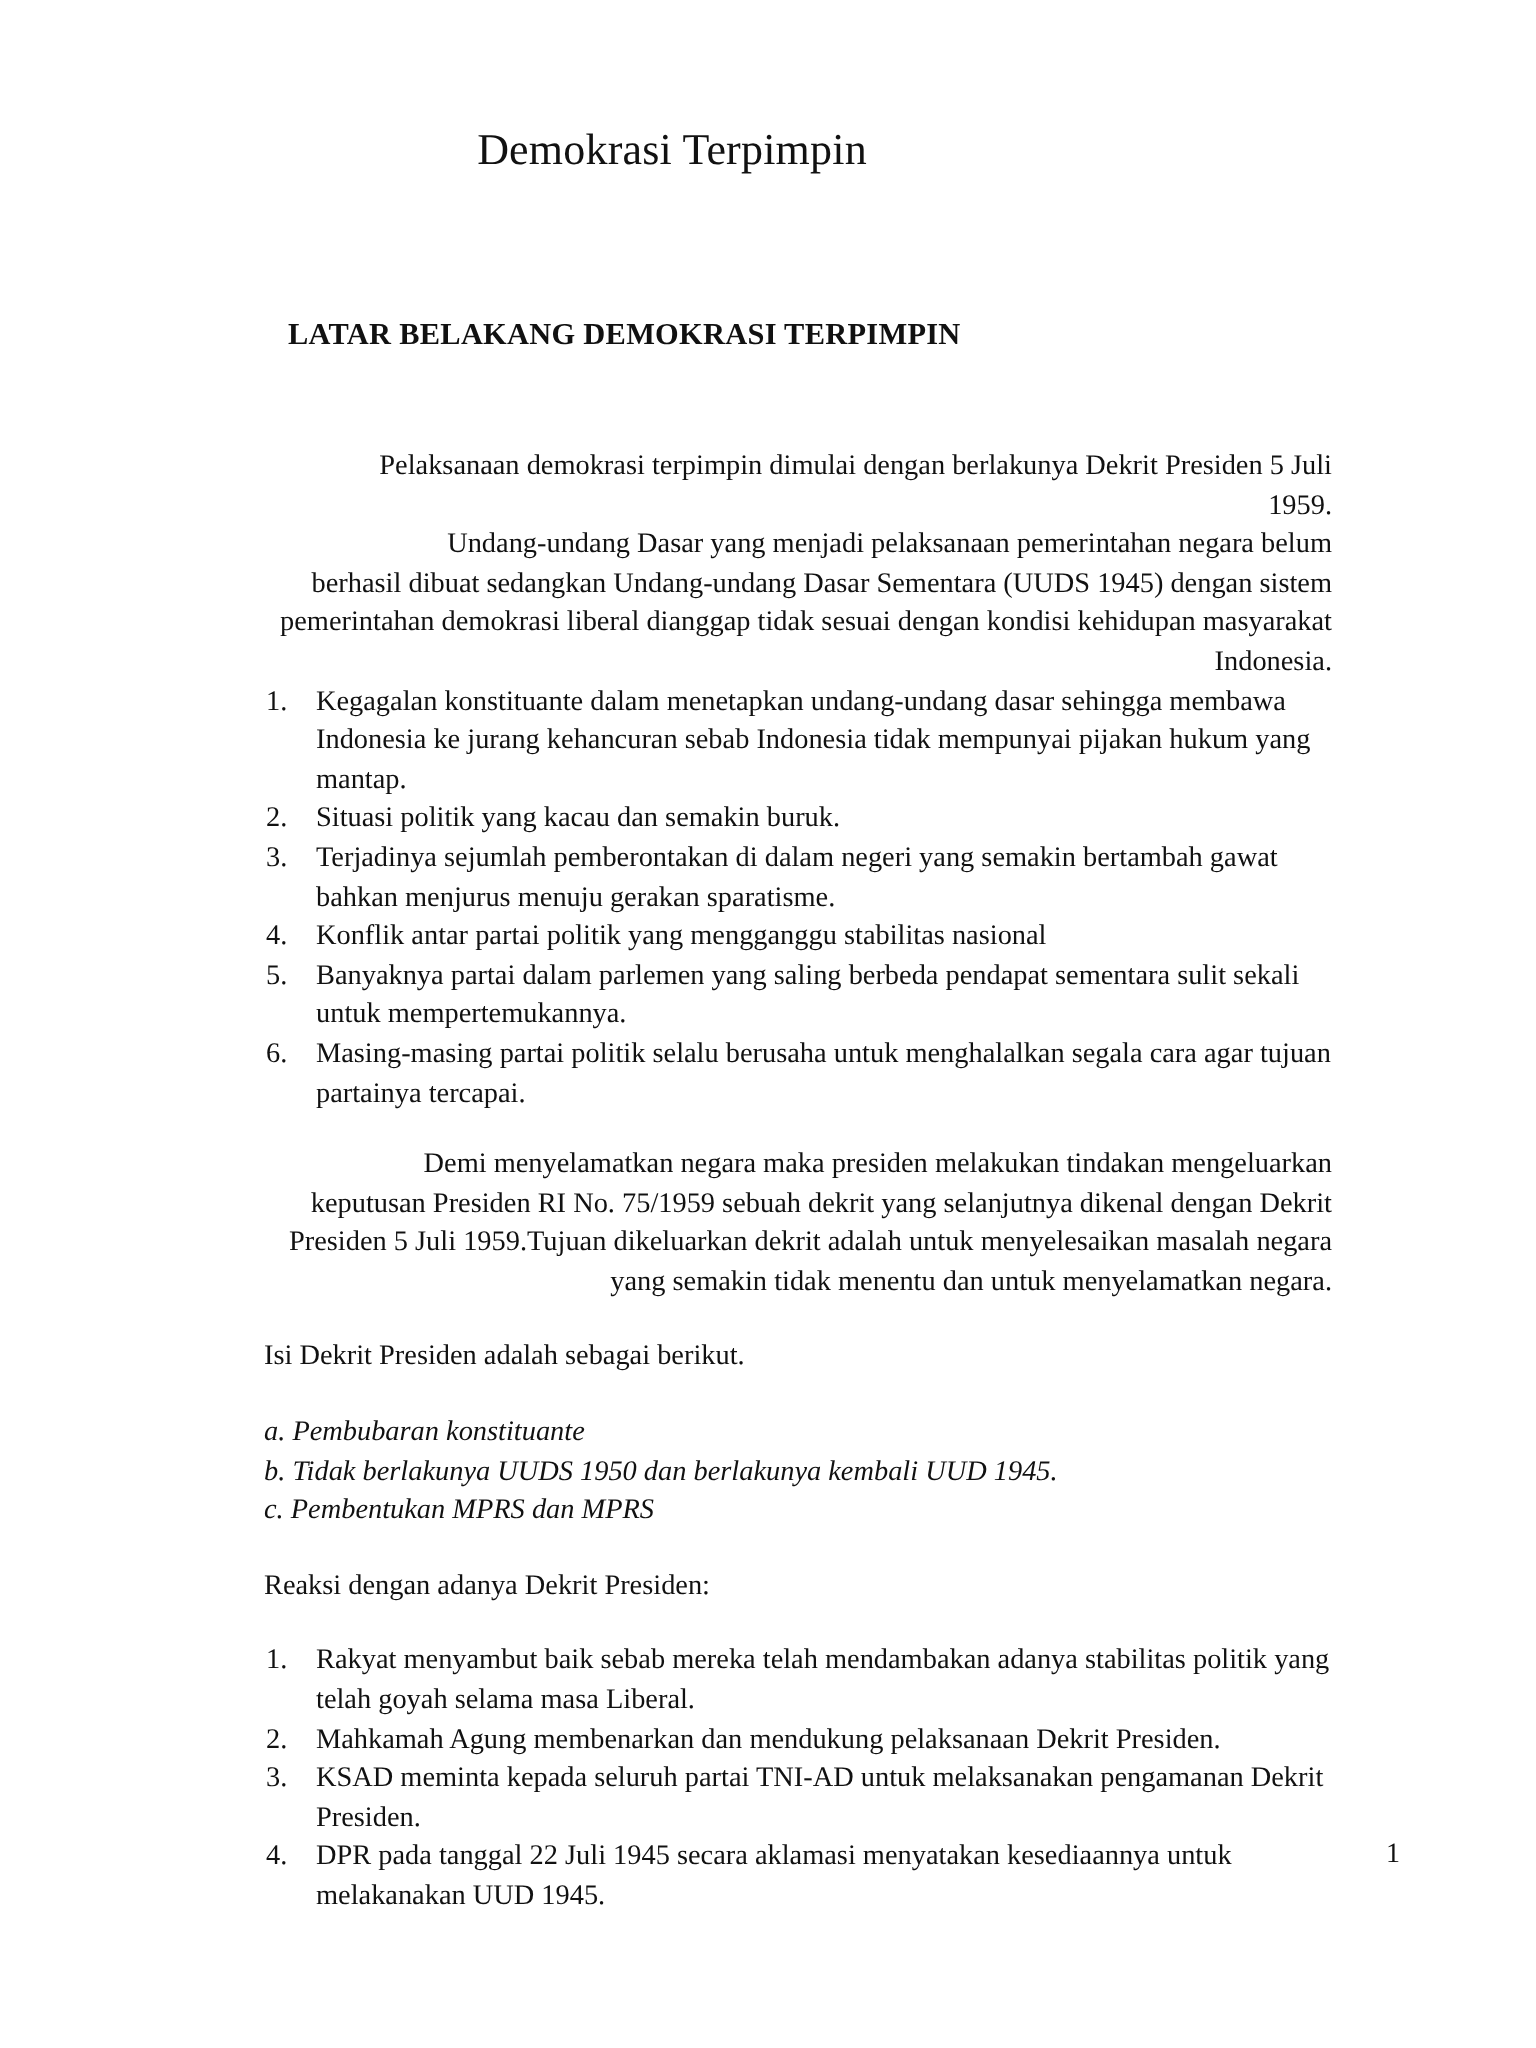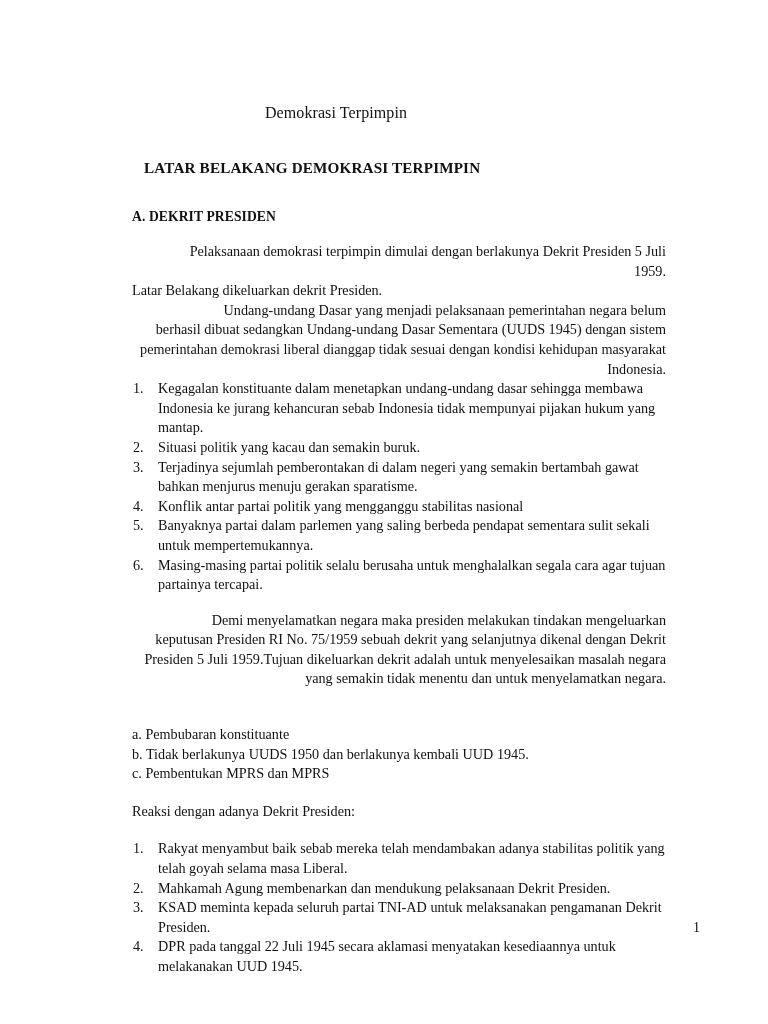--- a/index.html
+++ b/index.html
@@ -23,25 +23,24 @@
     background: #ffffff;
   }
 
   
   .doc-title {
     position: absolute;
     top: 62px;
     left: 0;
     width: 672px;
     text-align: center;
-    font-size: 16px;
+    font-size: 22px;
     line-height: 26px;
     font-weight: 400;
     letter-spacing: 0.1px;
-    margin-top: 38px;
   }
 
   
   .content {
     position: absolute;
     top: 146px;
     left: 132px;
     width: 534px;
     font-size: 14.2px;
     line-height: 19.6px;
@@ -111,20 +110,21 @@
   
   .letter-list {
     margin: 0;
     padding: 0;
     list-style: none;
   }
   .letter-list > li {
     margin: 0;
     font-size: 14.2px;
     line-height: 19.6px;
+    font-style: italic;
   }
 
   
   p.para.list-aligned {
     padding-left: 26px;
   }
 
   
   .page-number {
     position: absolute;
@@ -142,27 +142,25 @@
 <div class="page">
 
   <div class="doc-title">Demokrasi Terpimpin</div>
 
   <div class="content">
 
     <h2 class="section-heading">LATAR BELAKANG DEMOKRASI TERPIMPIN</h2>
 
     <div class="gap-18"></div>
 
-    <h3 class="sub-heading">A. DEKRIT PRESIDEN</h3>
 
     <div class="gap-16"></div>
 
     <p class="para indented">Pelaksanaan demokrasi terpimpin dimulai dengan berlakunya Dekrit Presiden 5 Juli 1959.</p>
 
-    <p class="plain-line">Latar Belakang dikeluarkan dekrit Presiden.</p>
 
     <p class="para indented">Undang-undang Dasar yang menjadi pelaksanaan pemerintahan negara belum berhasil dibuat sedangkan Undang-undang Dasar Sementara (UUDS 1945) dengan sistem pemerintahan demokrasi liberal dianggap tidak sesuai dengan kondisi kehidupan masyarakat Indonesia.</p>
 
     <ol class="num-list">
       <li>
         <span class="marker">1.</span>
         <span class="item-text">Kegagalan konstituante dalam menetapkan undang-undang dasar sehingga membawa Indonesia ke jurang kehancuran sebab Indonesia tidak mempunyai pijakan hukum yang mantap.</span>
       </li>
       <li>
         <span class="marker">2.</span>
@@ -185,20 +183,21 @@
         <span class="item-text">Masing-masing partai politik selalu berusaha untuk menghalalkan segala cara agar tujuan partainya tercapai.</span>
       </li>
     </ol>
 
     <div class="gap-16"></div>
 
     <p class="para indented">Demi menyelamatkan negara maka presiden melakukan tindakan mengeluarkan keputusan Presiden RI No. 75/1959 sebuah dekrit yang selanjutnya dikenal dengan Dekrit Presiden 5 Juli 1959.Tujuan dikeluarkan dekrit adalah untuk menyelesaikan masalah negara yang semakin tidak menentu dan untuk menyelamatkan negara.</p>
 
     <div class="gap-18"></div>
 
+    <p class="plain-line">Isi Dekrit Presiden adalah sebagai berikut.</p>
 
     <div class="gap-18"></div>
 
     <ul class="letter-list">
       <li>a. Pembubaran konstituante</li>
       <li>b. Tidak berlakunya UUDS 1950 dan berlakunya kembali UUD 1945.</li>
       <li>c. Pembentukan MPRS dan MPRS</li>
     </ul>
 
     <div class="gap-18"></div>

